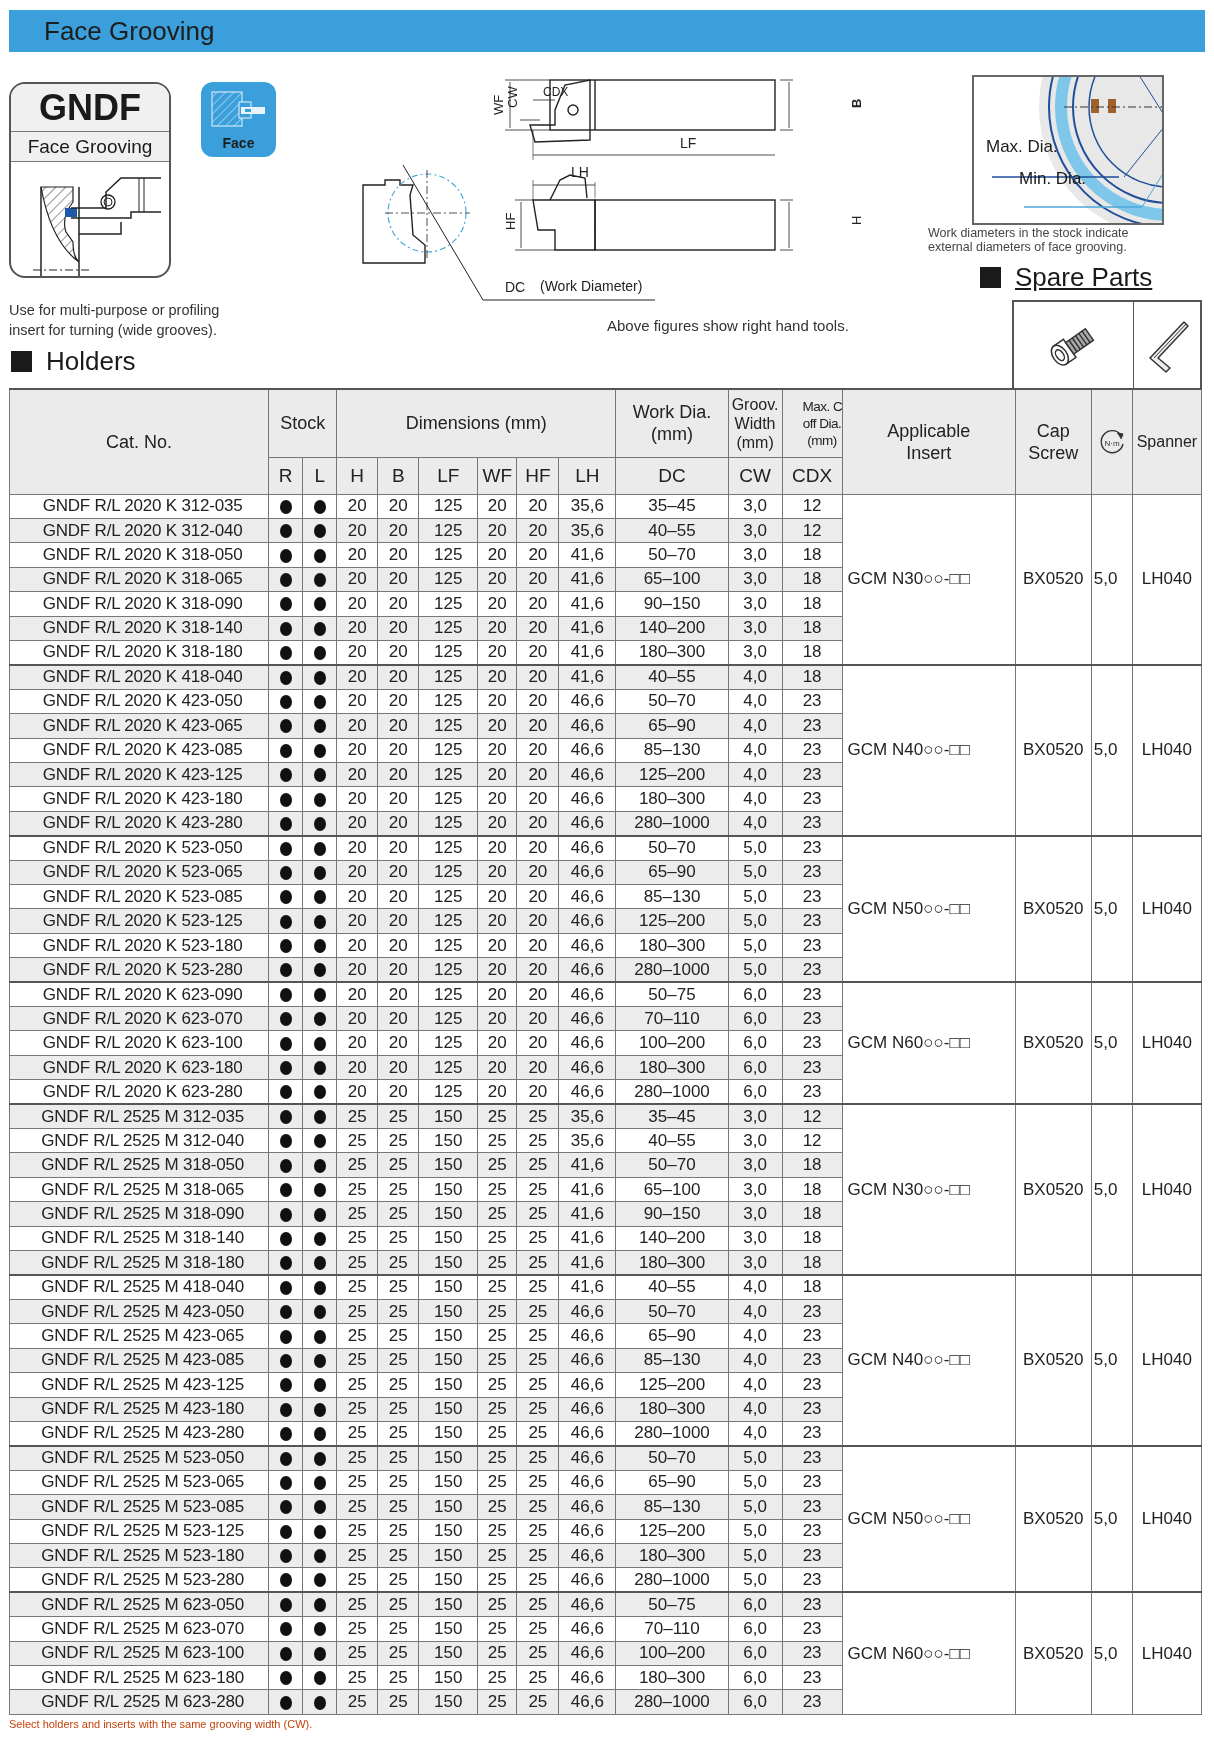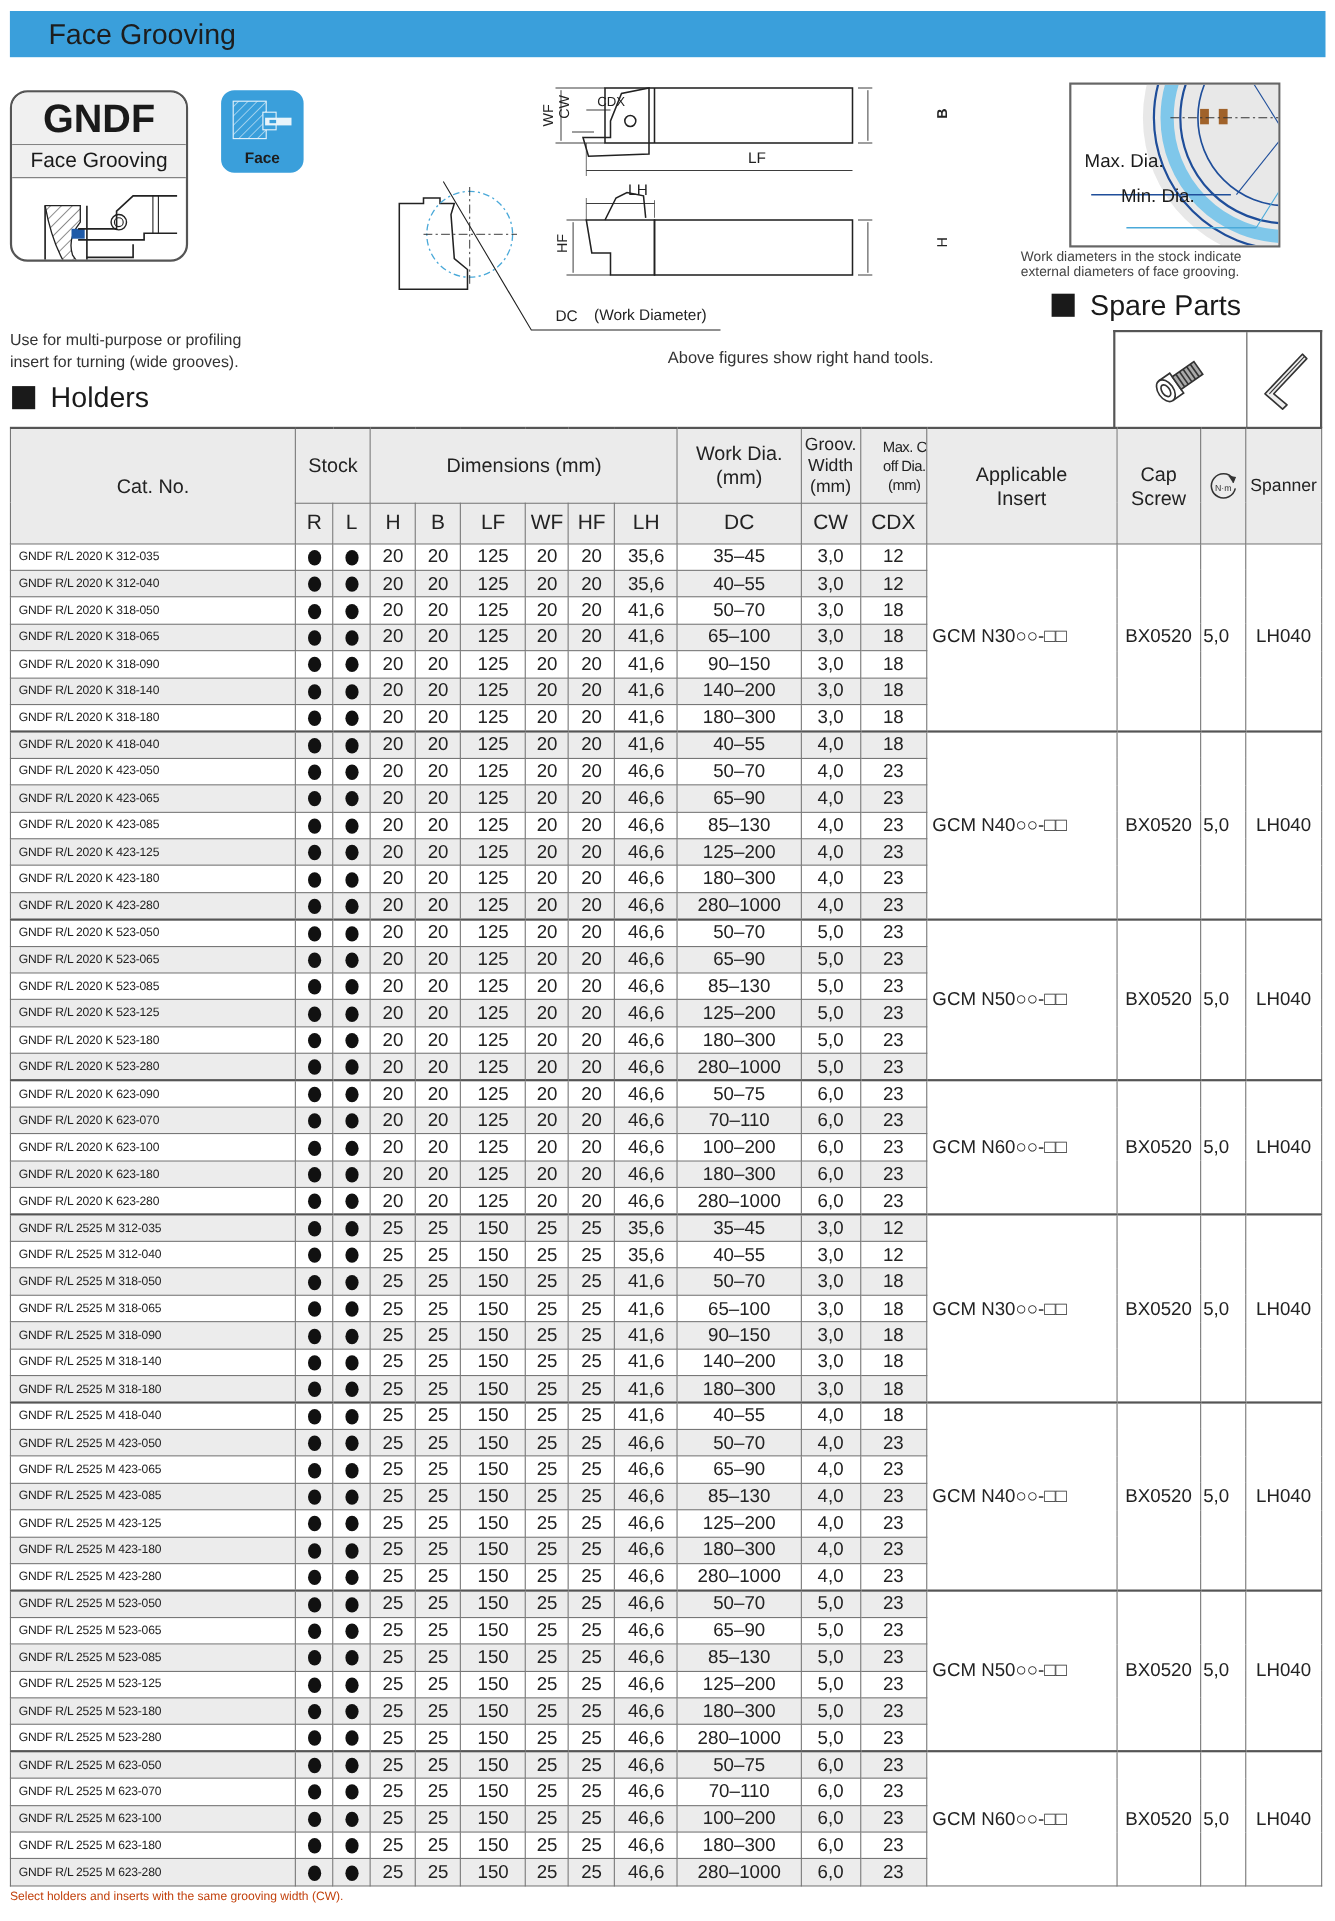--- a/index.html
+++ b/index.html
@@ -3,21 +3,21 @@
 <meta charset="utf-8">
 <style>
   * { box-sizing: border-box; margin: 0; padding: 0; }
   html, body { width: 1214px; height: 1746px; background: #fff; overflow: hidden; }
   body { position: relative; font-family: "Liberation Sans", sans-serif; color: #222; }
   .abs { position: absolute; }
 
   .title-bar { left: 9px; top: 10px; width: 1196px; height: 42px; background: #3a9fdb; }
   .title-bar span { position: absolute; left: 35px; top: 6px; font-size: 26px; color: #1d1d1d; }
 
-  .gndf-card { left: 9px; top: 82px; width: 162px; height: 156px; border: 2px solid #555; border-radius: 16px; overflow: hidden; background: #fff; }
+  .gndf-card { left: 9px; top: 82px; width: 162px; height: 196px; border: 2px solid #555; border-radius: 16px; overflow: hidden; background: #fff; }
   .gndf-card .code { height: 48px; background: #f0f0f0; border-bottom: 1px solid #777; font-size: 36px; font-weight: bold; text-align: center; line-height: 48px; color: #1a1a1a; }
   .gndf-card .sub { height: 30px; background: #f0f0f0; border-bottom: 1px solid #777; font-size: 19px; text-align: center; line-height: 30px; color: #1a1a1a; }
   .gndf-card svg { display: block; }
 
   .face-badge { left: 201px; top: 82px; width: 75px; height: 75px; background: #3a9fdb; border-radius: 12px; }
   .face-badge span { position: absolute; left: 0; right: 0; bottom: 6px; text-align: center; font-weight: bold; font-size: 14px; color: #1d1d1d; }
 
   .use-text { left: 9px; top: 300px; font-size: 14.5px; line-height: 20px; color: #333; }
   .section-head { font-size: 26px; color: #1a1a1a; display: flex; align-items: center; }
   .section-head .sq { width: 21px; height: 21px; background: #1a1a1a; margin-right: 14px; display: inline-block; }
@@ -32,21 +32,21 @@
   table.main { position: absolute; left: 9px; top: 388px; border-collapse: collapse; table-layout: fixed; width: 1193px; }
   table.main td, table.main th { border: 1px solid #777; font-weight: normal; text-align: center; vertical-align: middle; white-space: nowrap; overflow: hidden; }
   table.main th { background: #ebebeb; color: #222; }
   table.main thead tr.h1 th { height: 68px; font-size: 18px; line-height: 22px; }
   table.main thead tr.h2 th { height: 37px; font-size: 19px; }
   table.main th.small { font-size: 16px !important; line-height: 19px !important; }
   table.main th.tiny { font-size: 13.5px !important; line-height: 17px !important; letter-spacing: -0.5px; padding-left: 20px; }
   table.main tbody td { height: 24.42px; font-size: 17px; color: #222; padding: 0; line-height: 22px; }
   table.main tbody tr.alt td.s { background: #ececec; }
   table.main tbody tr td.s { background: #fff; }
-  table.main tbody td.cat { text-align: left; padding-left: 7px; font-size: 11px; letter-spacing: -0.2px; }
+  table.main tbody td.cat { text-align: center; padding-left: 7px; font-size: 17px; letter-spacing: -0.2px; }
   table.main tbody td.merged { background: #fff; font-size: 17px; }
   table.main tbody tr.grp-start td { border-top: 2px solid #555; }
   table.main thead tr.h1 th, table.main { border-top: 2px solid #555; }
   .dot { display: inline-block; width: 12px; height: 14px; border-radius: 50%; background: #111; vertical-align: middle; }
 
   .footer-note { left: 9px; top: 1718px; font-size: 11px; color: #c2410c; }
 </style>
 </head>
 <body>
 
@@ -174,21 +174,21 @@
     <line x1="168" y1="130" x2="212" y2="60" stroke="#4aa9d9" stroke-width="1"></line>
   </svg>
   <span class="abs" style="left:12px; top:60px; font-size:17px; color:#1a1a1a;">Max. Dia.</span>
   <span class="abs" style="left:45px; top:92px; font-size:17px; color:#1a1a1a;">Min. Dia.</span>
 </div>
 <div class="abs diam-note">
   <div>Work diameters in the stock indicate</div>
   <div>external diameters of face grooving.</div>
 </div>
 
-<div class="abs section-head" style="left:956px; top:262px;">
+<div class="abs section-head" style="left:980px; top:262px;text-decoration:underline;">
   <span class="sq"></span>
   <span>Spare Parts</span>
 </div>
 
 <div class="abs spare-icons">
   <div style="width:121px; border-right:1px solid #555;">
     <svg width="60" height="50" viewBox="0 0 60 50">
       <g transform="rotate(-35 30 25)" fill="none" stroke="#333" stroke-width="1.5">
         <ellipse cx="14" cy="25" rx="7" ry="11"></ellipse>
         <ellipse cx="14" cy="25" rx="3.5" ry="6"></ellipse>

